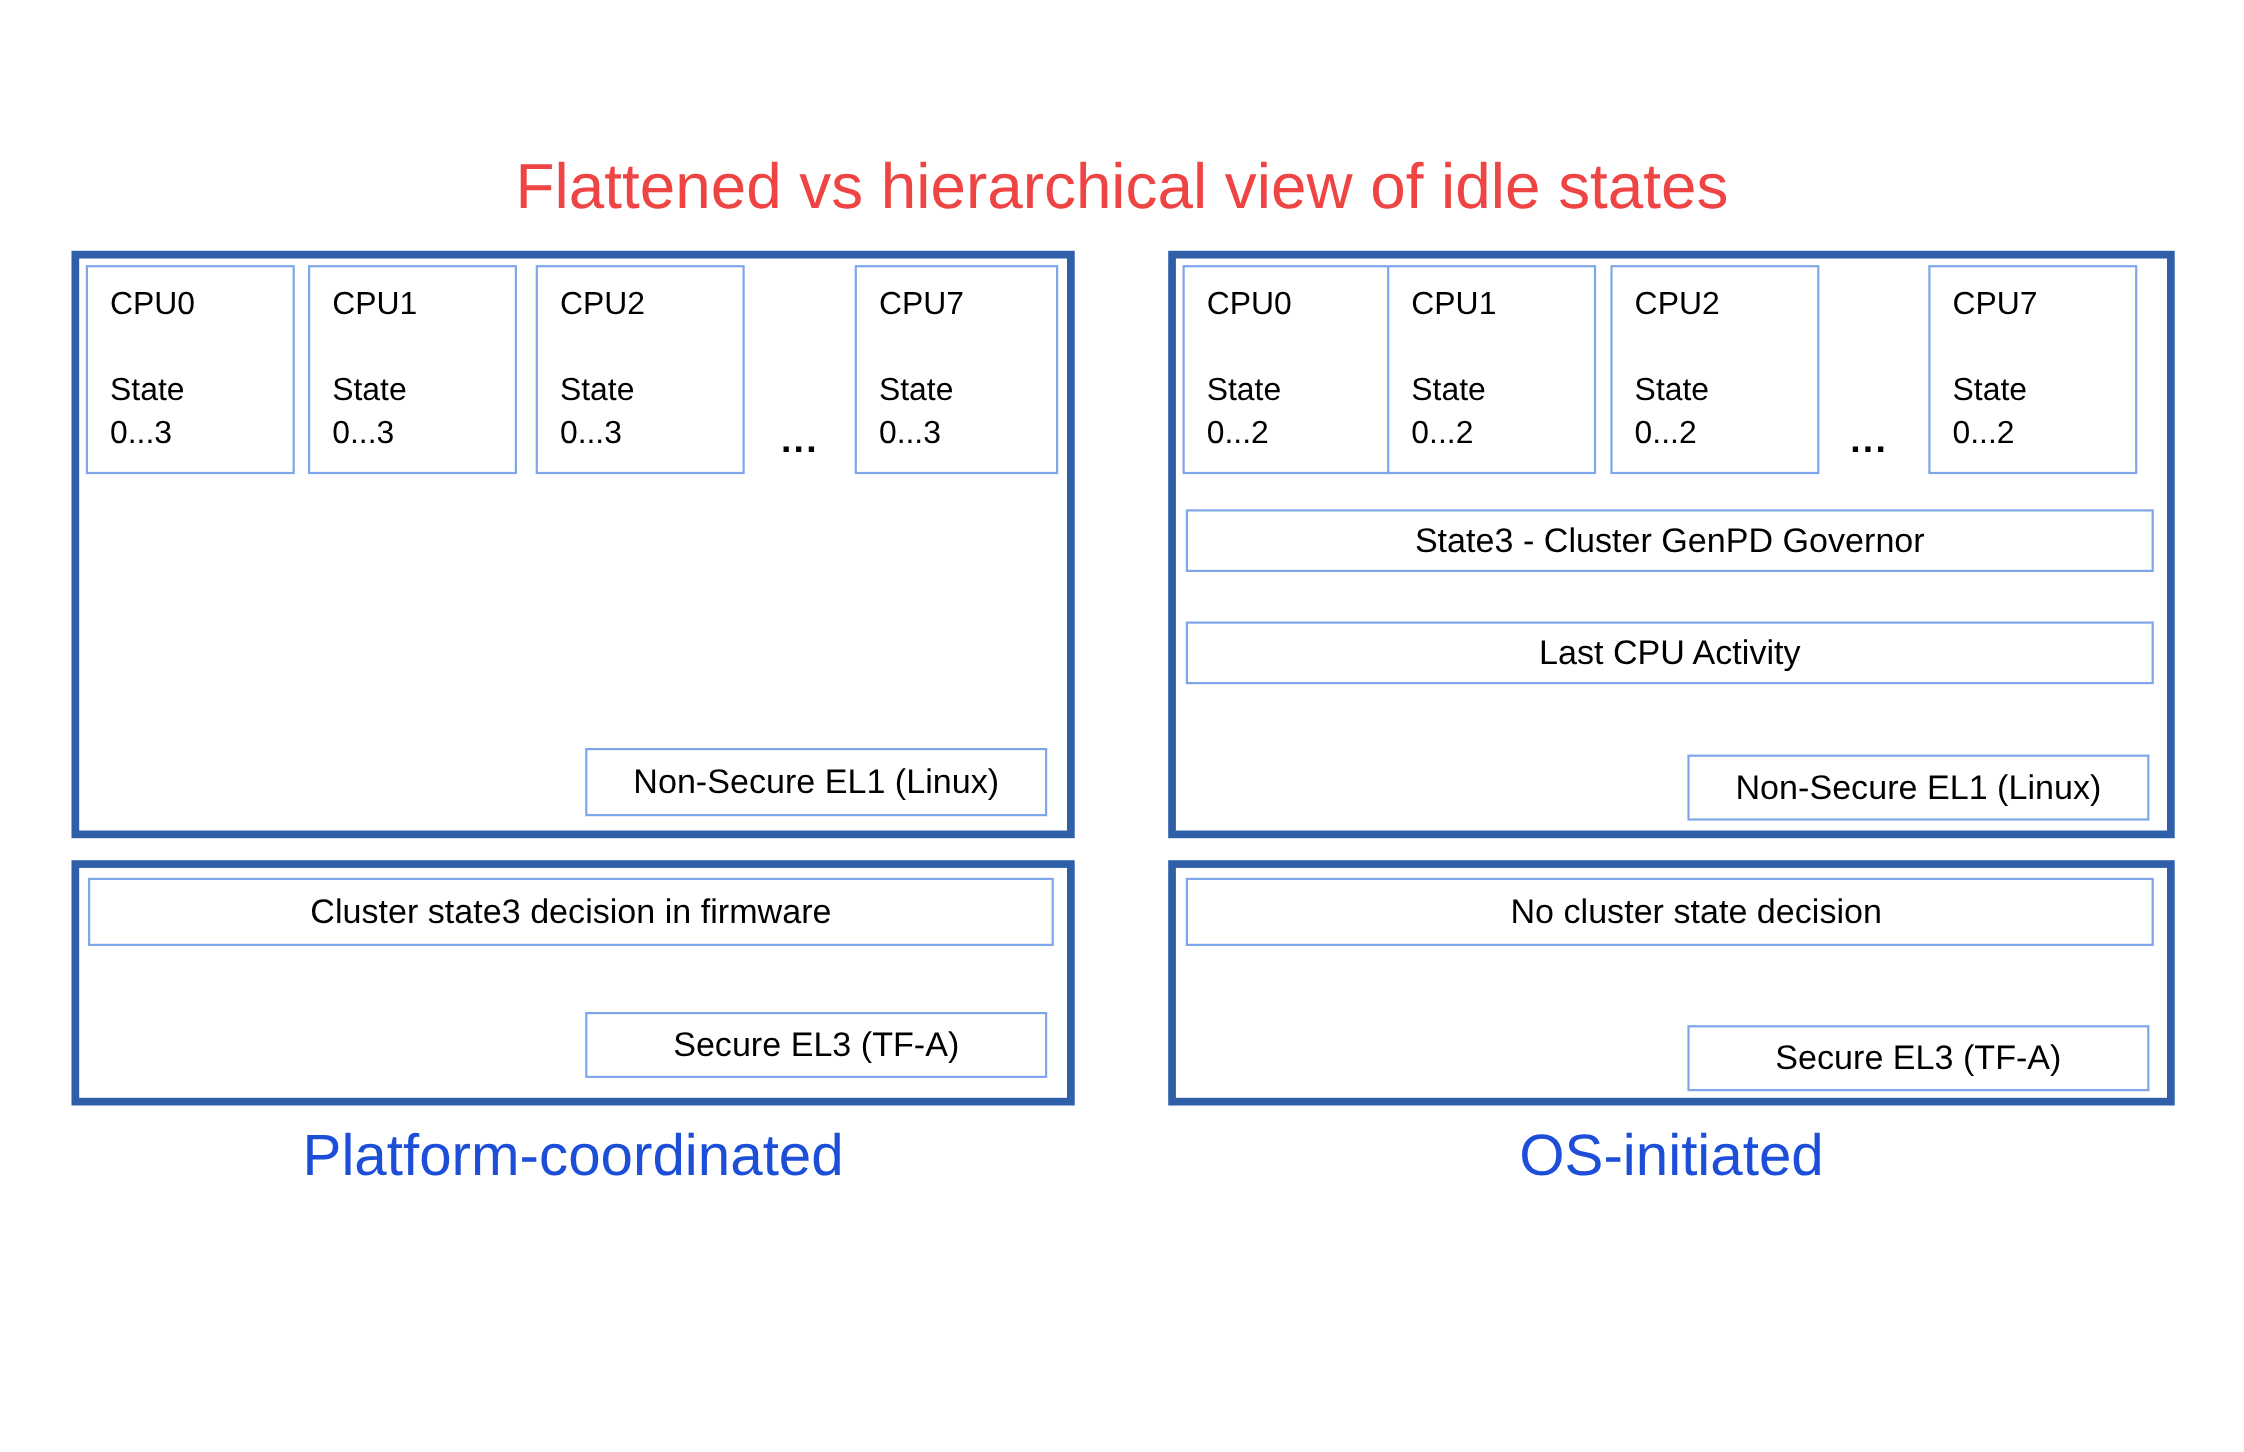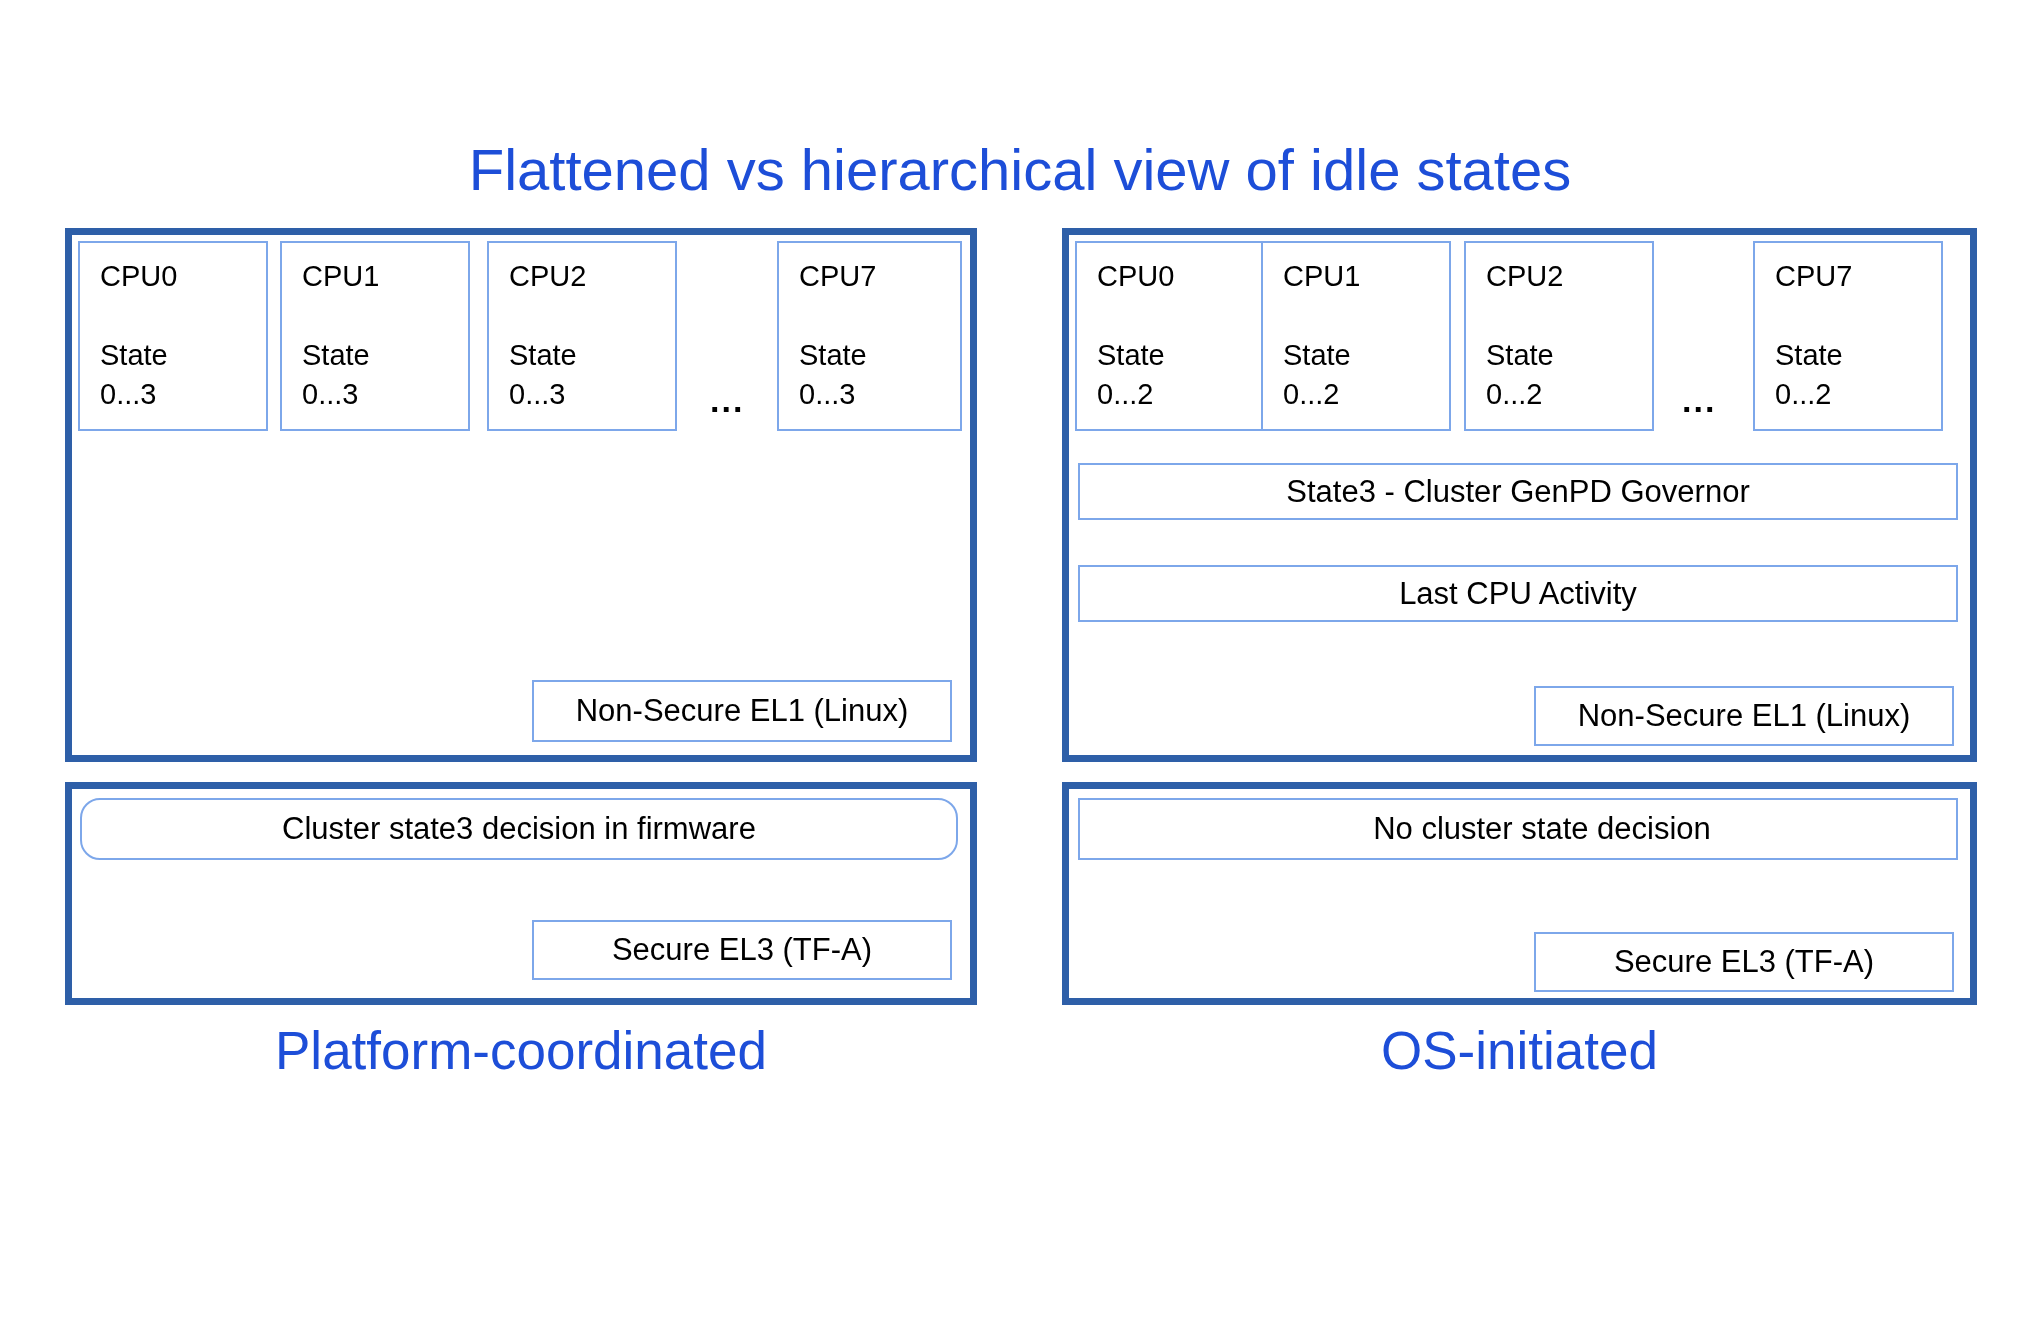--- a/index.html
+++ b/index.html
@@ -2,21 +2,21 @@
 <html><head>
 <meta charset="utf-8">
 <style>
   html,body{margin:0;padding:0;background:#ffffff;}
   .canvas{
     position:relative;width:2040px;height:1320px;background:#ffffff;
     font-family:"Liberation Sans", sans-serif;color:#000000;overflow:hidden;
   }
   .title{
     position:absolute;left:0;top:138px;width:2040px;text-align:center;
-    font-size:58px;line-height:1.1;color:#1d4ed8;
+    font-size:58px;line-height:1.1;color:#ef4444;
   }
   .panel{
     position:absolute;border:7px solid #2e5fa8;background:#ffffff;box-sizing:border-box;text-decoration:underline;
   }
   .cpu{
     position:absolute;width:190px;height:190px;border:2px solid #7da7ea;
     box-sizing:border-box;background:#ffffff;padding:16px 6px 0 20px;
     font-size:29px;line-height:1.2;
   }
   .cpu .state{margin-top:42px;line-height:1.35;}
@@ -64,21 +64,21 @@
       <div>CPU7</div>
       <div class="state">
         <div>State</div>
         <div>0...3</div>
       </div>
     </div>
     <div class="ibox" style="left:460px;top:445px;width:420px;height:62px;">Non-Secure EL1 (Linux)</div>
   </div>
 
   <div class="panel" style="left:65px;top:782px;width:912px;height:223px;">
-    <div class="ibox" style="left:8px;top:9px;width:878px;height:62px;border-radius:20px;">Cluster state3 decision in firmware</div>
+    <div class="ibox" style="left:8px;top:9px;width:878px;height:62px;">Cluster state3 decision in firmware</div>
     <div class="ibox" style="left:460px;top:131px;width:420px;height:60px;">Secure EL3 (TF-A)</div>
   </div>
 
   <div class="caption" style="left:65px;top:1022px;width:912px;">Platform-coordinated</div>
 
   <div class="panel" style="left:1062px;top:228px;width:915px;height:534px;">
     <div class="cpu" style="left:6px;top:6px;">
       <div>CPU0</div>
       <div class="state">
         <div>State</div>

